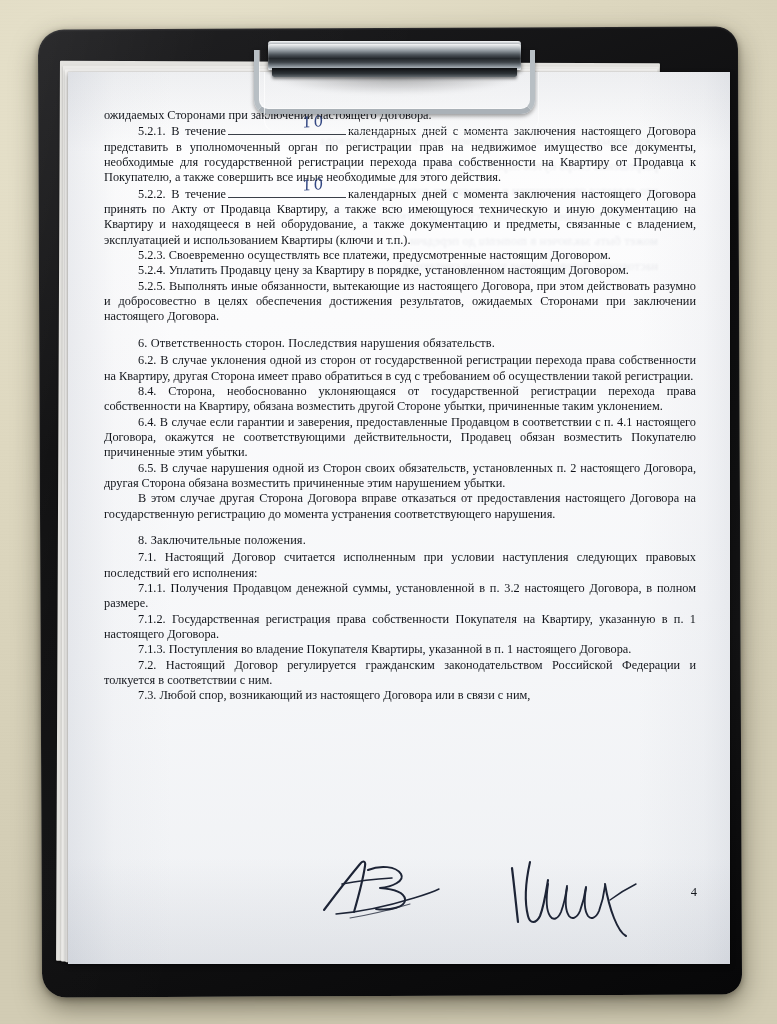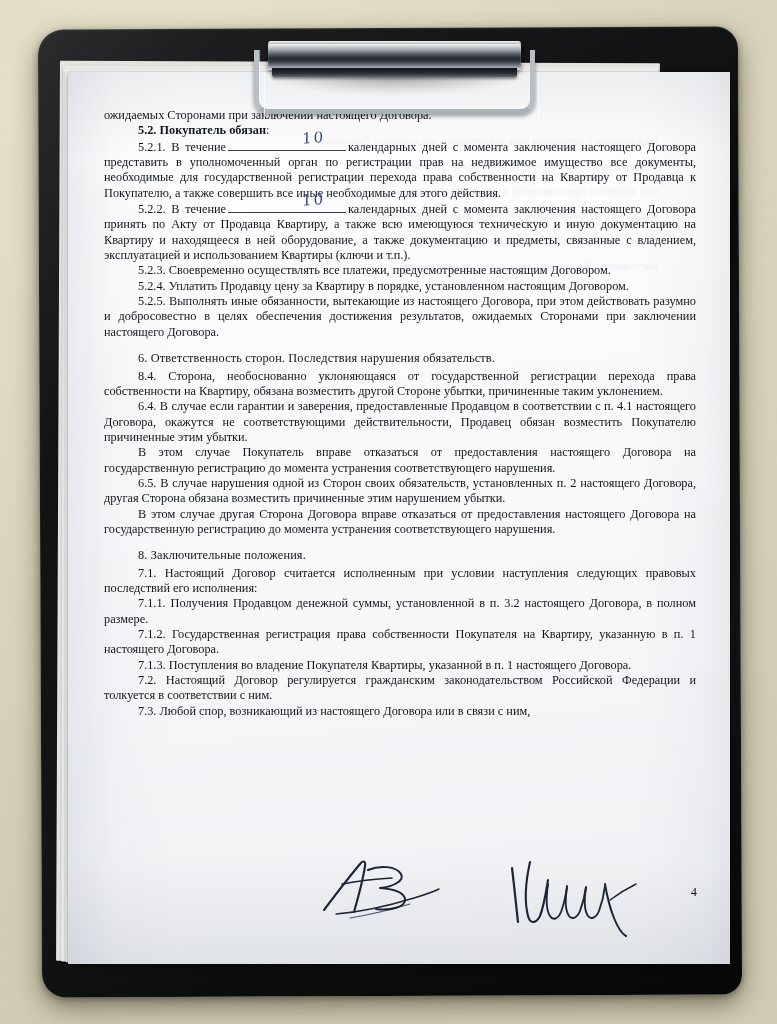--- a/index.html
+++ b/index.html
@@ -234,35 +234,34 @@
     <p>может быть заключен в momentu до передачи</p>
     <p>настоящего Договора иные условия считаются</p>
   </div>
 
   <div id="page-shading"></div>
 
   <div id="doc">
 
     <p class="noind">ожидаемых Сторонами при заключении настоящего Договора.</p>
 
-    <p><span class="bold-inline">5.2. Покупатель обязан</span><span>:</span></p>
 
     <p><span>5.2.1. В течение</span><span class="gap"><span class="hw">10</span></span><span>календарных дней с момента заключения настоящего Договора представить в уполномоченный орган по регистрации прав на недвижимое имущество все документы, необходимые для государственной регистрации перехода права собственности на Квартиру от Продавца к Покупателю, а также совершить все иные необходимые для этого действия.</span></p>
 
     <p><span>5.2.2. В течение</span><span class="gap"><span class="hw">10</span></span><span>календарных дней с момента заключения настоящего Договора принять по Акту от Продавца Квартиру, а также всю имеющуюся техническую и иную документацию на Квартиру и находящееся в ней оборудование, а также документацию и предметы, связанные с владением, эксплуатацией и использованием Квартиры (ключи и т.п.).</span></p>
 
     <p>5.2.3. Своевременно осуществлять все платежи, предусмотренные настоящим Договором.</p>
     <p>5.2.4. Уплатить Продавцу цену за Квартиру в порядке, установленном настоящим Договором.</p>
     <p>5.2.5. Выполнять иные обязанности, вытекающие из настоящего Договора, при этом действовать разумно и добросовестно в целях обеспечения достижения результатов, ожидаемых Сторонами при заключении настоящего Договора.</p>
 
     <p class="head">6. Ответственность сторон. Последствия нарушения обязательств.</p>
 
+    <p>6.2. В случае уклонения одной из сторон от государственной регистрации перехода права собственности на Квартиру, другая Сторона имеет право обратиться в суд с требованием об осуществлении такой регистрации.</p>
     <p>8.4. Сторона, необоснованно уклоняющаяся от государственной регистрации перехода права собственности на Квартиру, обязана возместить другой Стороне убытки, причиненные таким уклонением.</p>
     <p>6.4. В случае если гарантии и заверения, предоставленные Продавцом в соответствии с п. 4.1 настоящего Договора, окажутся не соответствующими действительности, Продавец обязан возместить Покупателю причиненные этим убытки.</p>
-    <p>В этом случае Покупатель вправе отказаться от предоставления настоящего Договора на государственную регистрацию до момента устранения соответствующего нарушения.</p>
     <p>6.5. В случае нарушения одной из Сторон своих обязательств, установленных п. 2 настоящего Договора, другая Сторона обязана возместить причиненные этим нарушением убытки.</p>
     <p>В этом случае другая Сторона Договора вправе отказаться от предоставления настоящего Договора на государственную регистрацию до момента устранения соответствующего нарушения.</p>
 
     <p class="head">8. Заключительные положения.</p>
 
     <p>7.1. Настоящий Договор считается исполненным при условии наступления следующих правовых последствий его исполнения:</p>
     <p>7.1.1. Получения Продавцом денежной суммы, установленной в п. 3.2 настоящего Договора, в полном размере.</p>
     <p>7.1.2. Государственная регистрация права собственности Покупателя на Квартиру, указанную в п. 1 настоящего Договора.</p>
     <p>7.1.3. Поступления во владение Покупателя Квартиры, указанной в п. 1 настоящего Договора.</p>
     <p>7.2. Настоящий Договор регулируется гражданским законодательством Российской Федерации и толкуется в соответствии с ним.</p>

